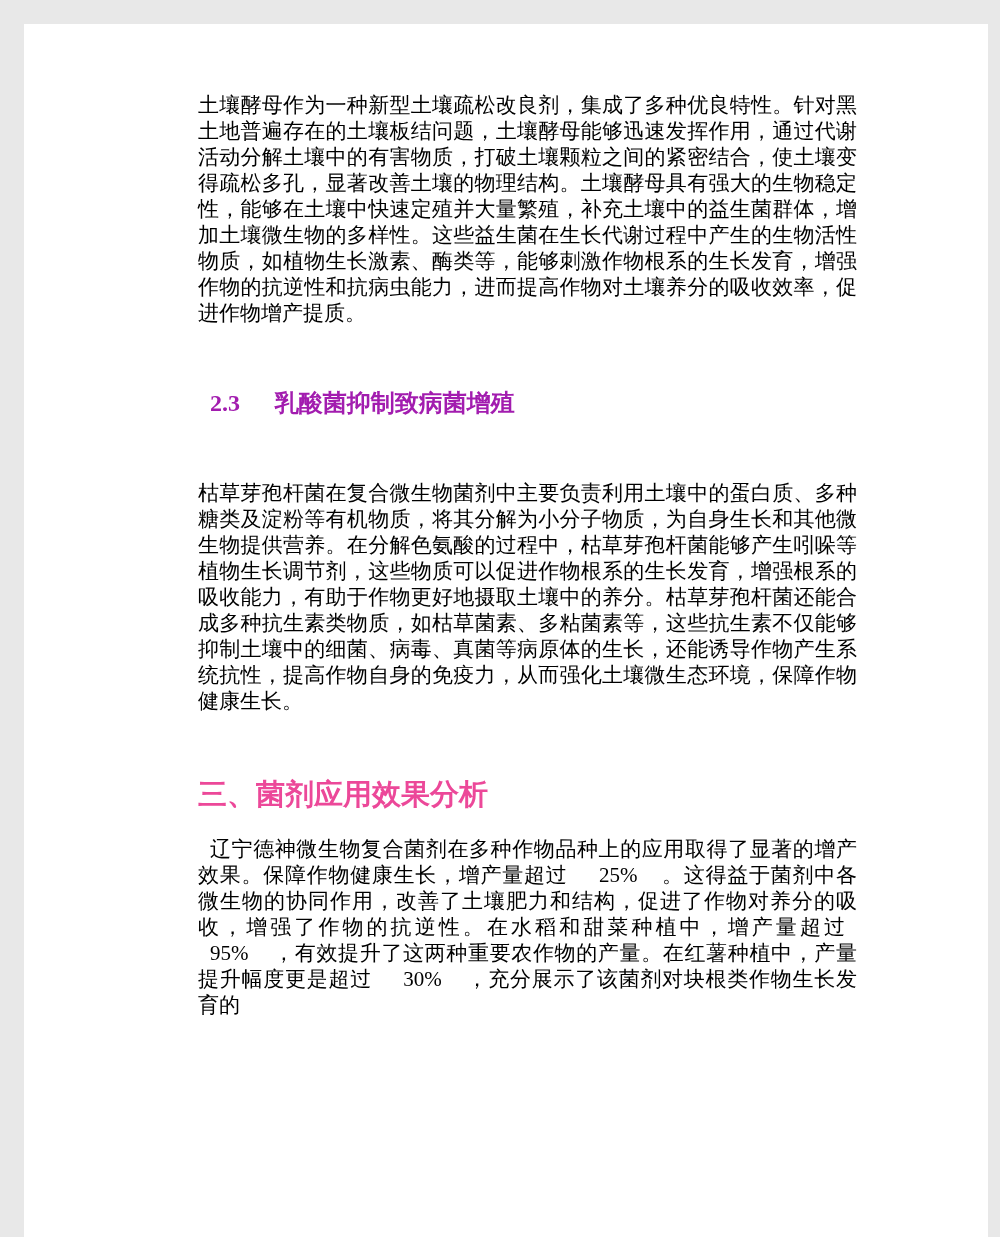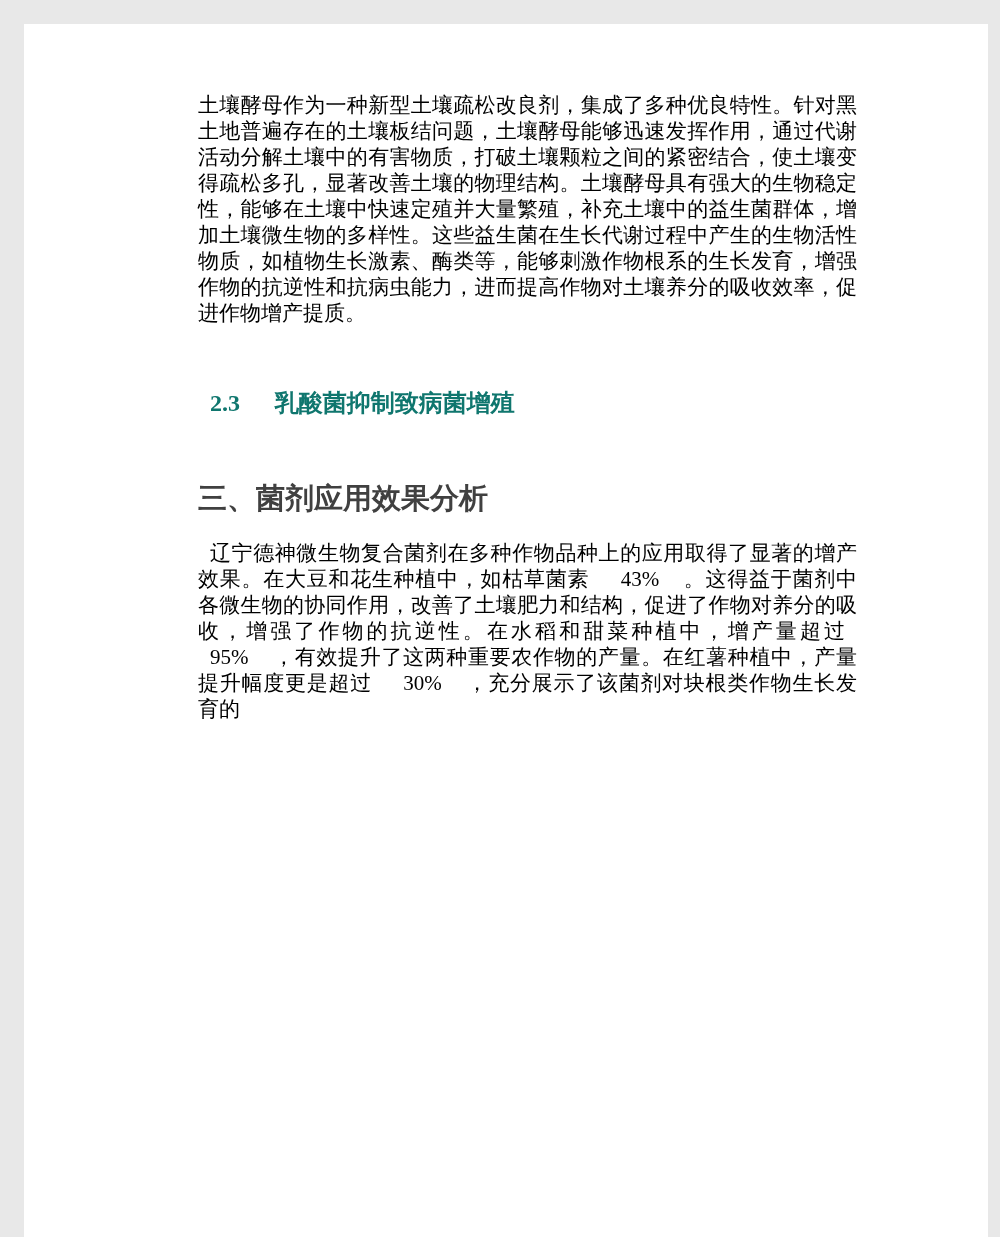--- a/index.html
+++ b/index.html
@@ -28,48 +28,49 @@
   }
   .serif {
     font-family: "Liberation Serif", "DejaVu Serif", serif;
   }
   h2.h2 {
     margin-top: 38px;
     margin-bottom: 38px;
     font-size: 24px;
     line-height: 30px;
     font-weight: bold;
-    color: #0f766e;
+    color: #a21caf;
   }
   h2.h2 .h-num {
     margin-right: 0.45em;
     font-weight: bold;
   }
   h1.h1 {
     margin-top: 38px;
     margin-bottom: 0;
     font-size: 29px;
     line-height: 36px;
     font-weight: bold;
-    color: #404040;
+    color: #ec4899;
   }
   .mt-lg { margin-top: 64px !important; }
 </style>
 </head>
 <body>
 
 <div class="page">
   <div class="content">
 
     <p class="body">土壤酵母作为一种新型土壤疏松改良剂，集成了多种优良特性。针对黑土地普遍存在的土壤板结问题，土壤酵母能够迅速发挥作用，通过代谢活动分解土壤中的有害物质，打破土壤颗粒之间的紧密结合，使土壤变得疏松多孔，显著改善土壤的物理结构。土壤酵母具有强大的生物稳定性，能够在土壤中快速定殖并大量繁殖，补充土壤中的益生菌群体，增加土壤微生物的多样性。这些益生菌在生长代谢过程中产生的生物活性物质，如植物生长激素、酶类等，能够刺激作物根系的生长发育，增强作物的抗逆性和抗病虫能力，进而提高作物对土壤养分的吸收效率，促进作物增产提质。</p>
 
     <h2 class="h2"><span class="h-num serif">2.3</span><span>乳酸菌抑制致病菌增殖</span></h2>
 
 
 
+    <p class="body">枯草芽孢杆菌在复合微生物菌剂中主要负责利用土壤中的蛋白质、多种糖类及淀粉等有机物质，将其分解为小分子物质，为自身生长和其他微生物提供营养。在分解色氨酸的过程中，枯草芽孢杆菌能够产生吲哚等植物生长调节剂，这些物质可以促进作物根系的生长发育，增强根系的吸收能力，有助于作物更好地摄取土壤中的养分。枯草芽孢杆菌还能合成多种抗生素类物质，如枯草菌素、多粘菌素等，这些抗生素不仅能够抑制土壤中的细菌、病毒、真菌等病原体的生长，还能诱导作物产生系统抗性，提高作物自身的免疫力，从而强化土壤微生态环境，保障作物健康生长。</p>
 
     <h1 class="h1">三、菌剂应用效果分析</h1>
 
 
-    <p class="body"><span>辽宁德神微生物复合菌剂在多种作物品种上的应用取得了显著的增产效果。在大豆和花生种植中，如枯草菌素 </span><span class="serif">43%</span><span>。这得益于菌剂中各微生物的协同作用，改善了土壤肥力和结构，促进了作物对养分的吸收，增强了作物的抗逆性。在水稻和甜菜种植中，增产量超过 </span><span class="serif">95%</span><span>，有效提升了这两种重要农作物的产量。在红薯种植中，产量提升幅度更是超过 </span><span class="serif">30%</span><span>，充分展示了该菌剂对块根类作物生长发育的</span></p>
+    <p class="body"><span>辽宁德神微生物复合菌剂在多种作物品种上的应用取得了显著的增产效果。保障作物健康生长，增产量超过 </span><span class="serif">25%</span><span>。这得益于菌剂中各微生物的协同作用，改善了土壤肥力和结构，促进了作物对养分的吸收，增强了作物的抗逆性。在水稻和甜菜种植中，增产量超过 </span><span class="serif">95%</span><span>，有效提升了这两种重要农作物的产量。在红薯种植中，产量提升幅度更是超过 </span><span class="serif">30%</span><span>，充分展示了该菌剂对块根类作物生长发育的</span></p>
 
   </div>
 </div>
 
 </body></html>

